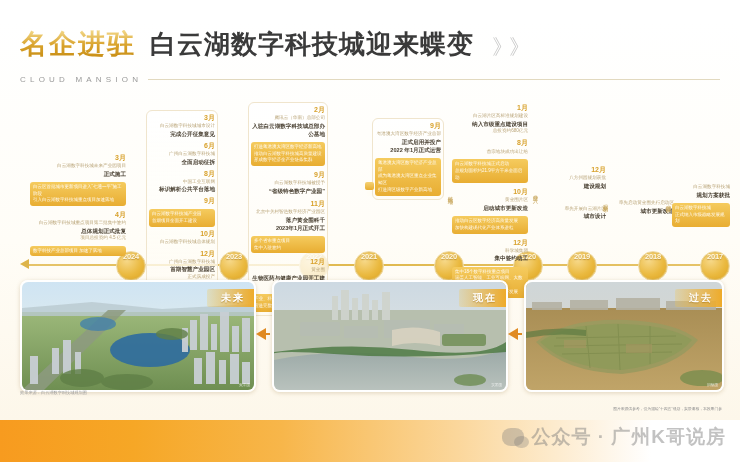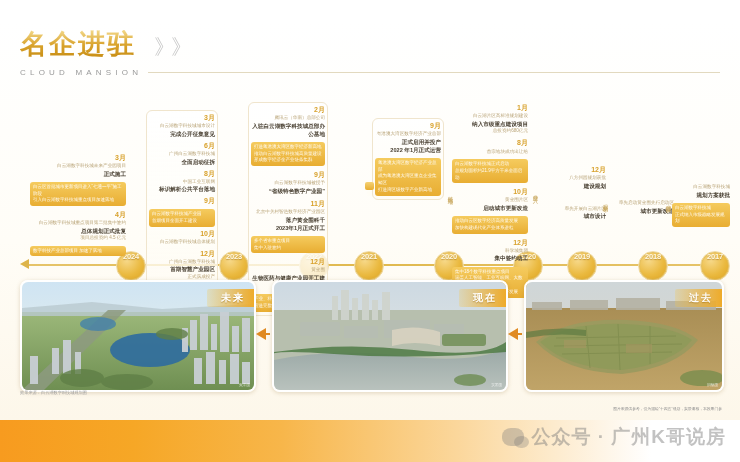--- a/index.html
+++ b/index.html
@@ -25,21 +25,21 @@
     background:linear-gradient(180deg,#f3d98b 0%,#d9a32c 55%,#c98f16 100%);
     -webkit-background-clip:text;background-clip:text;color:#cf9a22;
     -webkit-text-fill-color:transparent;
     font-family:"DejaVu Sans","Liberation Sans",sans-serif;
   }
   .h-dark{
     font-size:26px;font-weight:bold;color:#3a3a3a;letter-spacing:1px;line-height:1;
     font-family:"DejaVu Sans","Liberation Sans",sans-serif;
   }
   .h-chev{color:#c9c9c9;font-size:21px;letter-spacing:-4px;margin-left:4px;line-height:1;}
-  .h-sub{display:flex;align-items:center;margin-top:11px;}
+  .h-sub{display:flex;align-items:center;margin-top:18px;}
   .h-sub-text{
     font-size:8px;letter-spacing:4.2px;color:#9a9a9a;white-space:nowrap;
   }
   .h-sub-rule{flex:1;height:1px;background:#e2d9bf;margin-left:6px;}
 
   
   .timeline{position:absolute;left:0;top:96px;width:740px;height:180px;}
   .axis{
     position:absolute;left:26px;top:168px;width:700px;height:2px;
     background:linear-gradient(90deg,#e6c46a 0%,#e0b94f 50%,#e6c46a 100%);
@@ -143,20 +143,21 @@
 </head>
 <body>
 
 <div id="page">
 
   <div class="card"></div>
 
   <div class="header">
     <div class="h-main">
       <div class="h-gold">名企进驻</div>
+      <div class="h-dark">白云湖数字科技城迎来蝶变</div>
       <div class="h-chev">》》</div>
     </div>
     <div class="h-sub">
       <div class="h-sub-text">CLOUD MANSION</div>
       <div class="h-sub-rule"></div>
     </div>
   </div>
 
   <div class="timeline">
     <div class="axis"></div>

